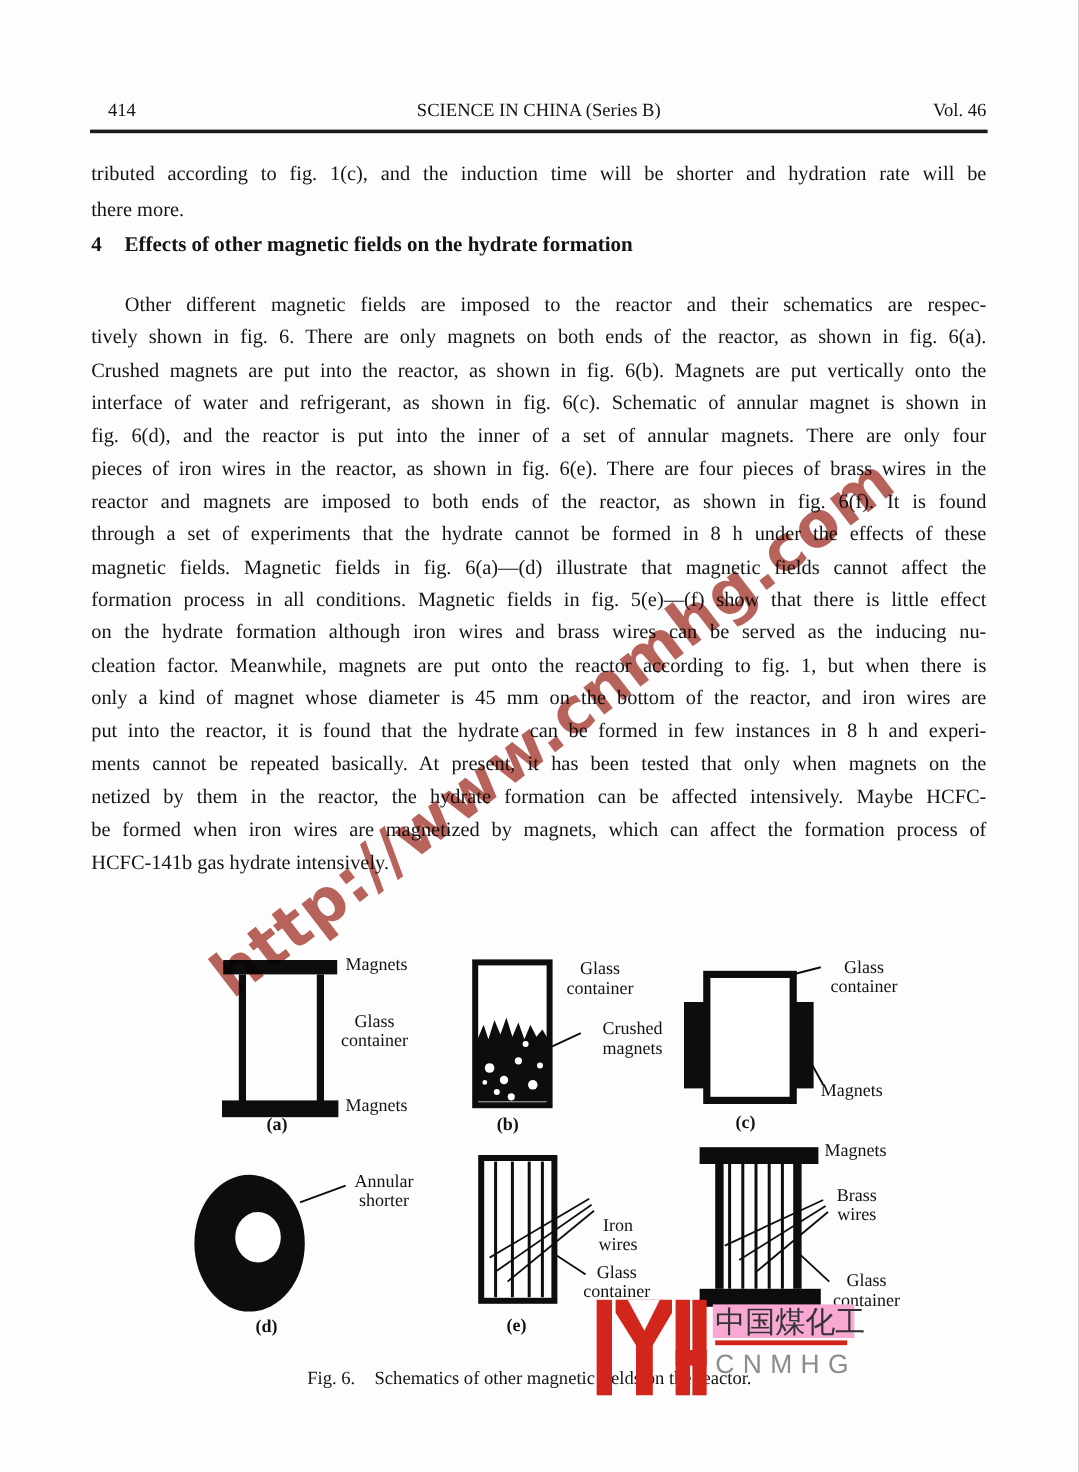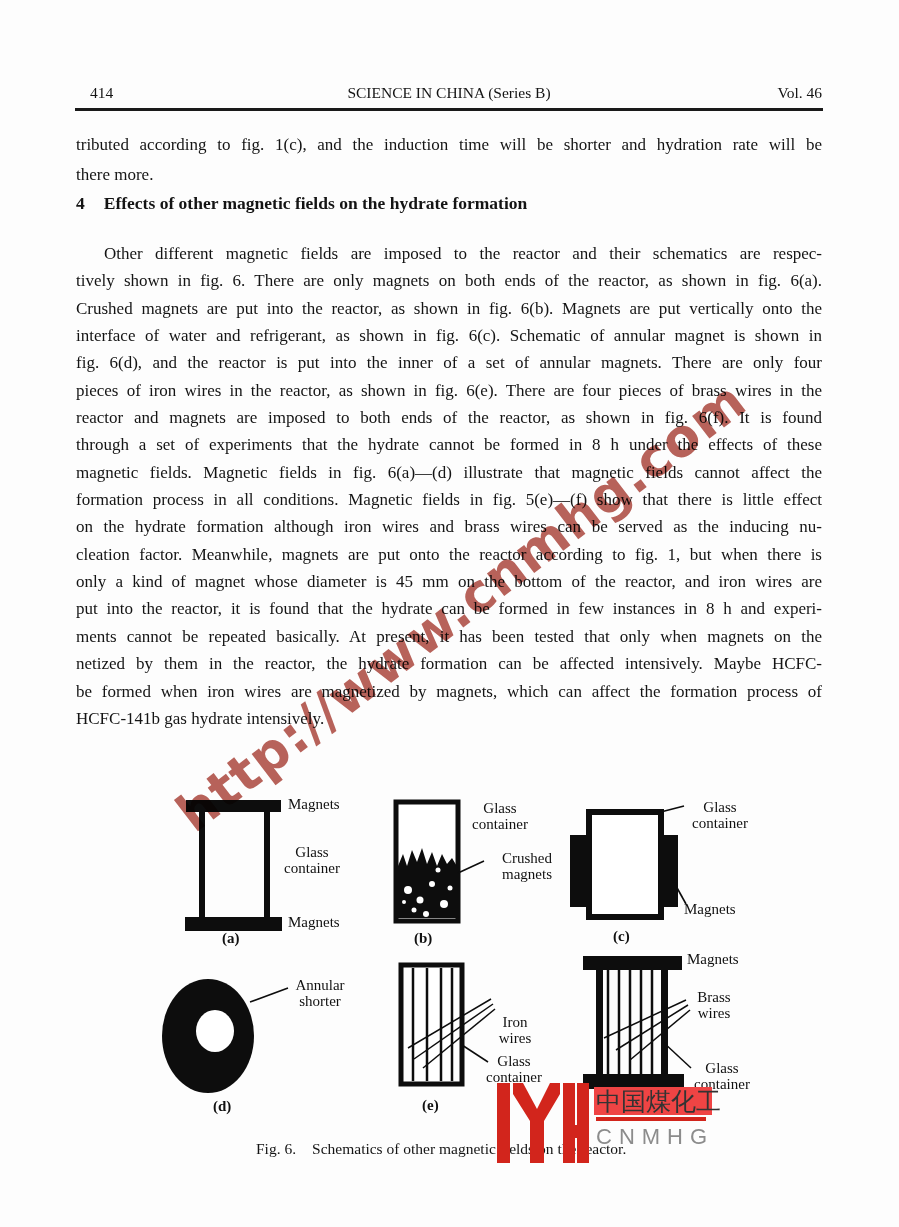--- a/index.html
+++ b/index.html
@@ -57,21 +57,21 @@
     white-space:nowrap;
   }
   #fig-caption .gap{display:inline-block;width:16px;}
   
   #logo{position:absolute;left:497px;top:1083px;width:240px;height:82px;}
   #logo-mark{position:absolute;left:0;top:0;}
   #logo-text{position:absolute;left:97px;top:4px;width:118px;}
   #logo-chinese{
     font-family:"DejaVu Sans", sans-serif;
     font-size:25px;line-height:27px;color:#333;letter-spacing:0px;
-    background:#ef4444;padding:1px 2px 0 2px;white-space:nowrap;
+    background:#f9a8d4;padding:1px 2px 0 2px;white-space:nowrap;
   }
   #logo-rule{width:110px;height:3.5px;background:#d2251c;margin:2px 0 3px 2px;}
   #logo-latin{
     font-family:"Liberation Sans", sans-serif;
     font-size:22px;color:#8c8c8c;letter-spacing:7px;padding-left:2px;
   }
   
   #watermark{
     position:absolute;left:115px;top:582px;width:680px;height:66px;
     transform:rotate(-37.5deg);

